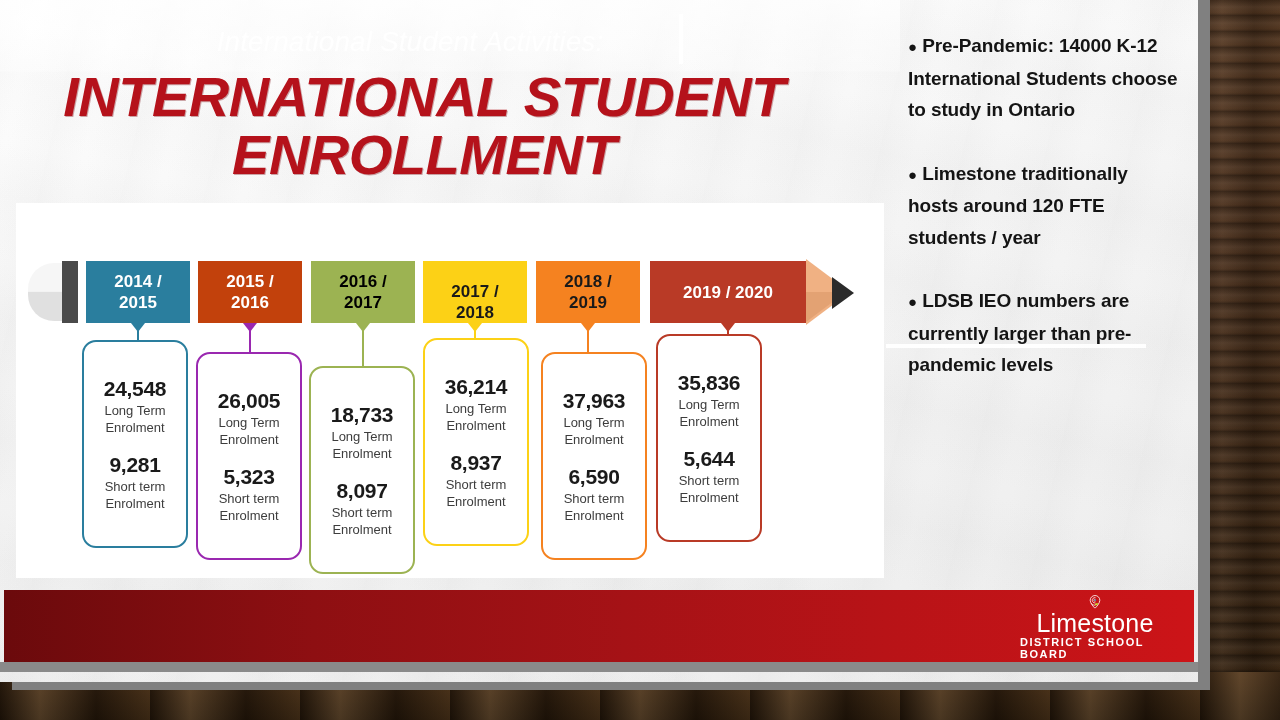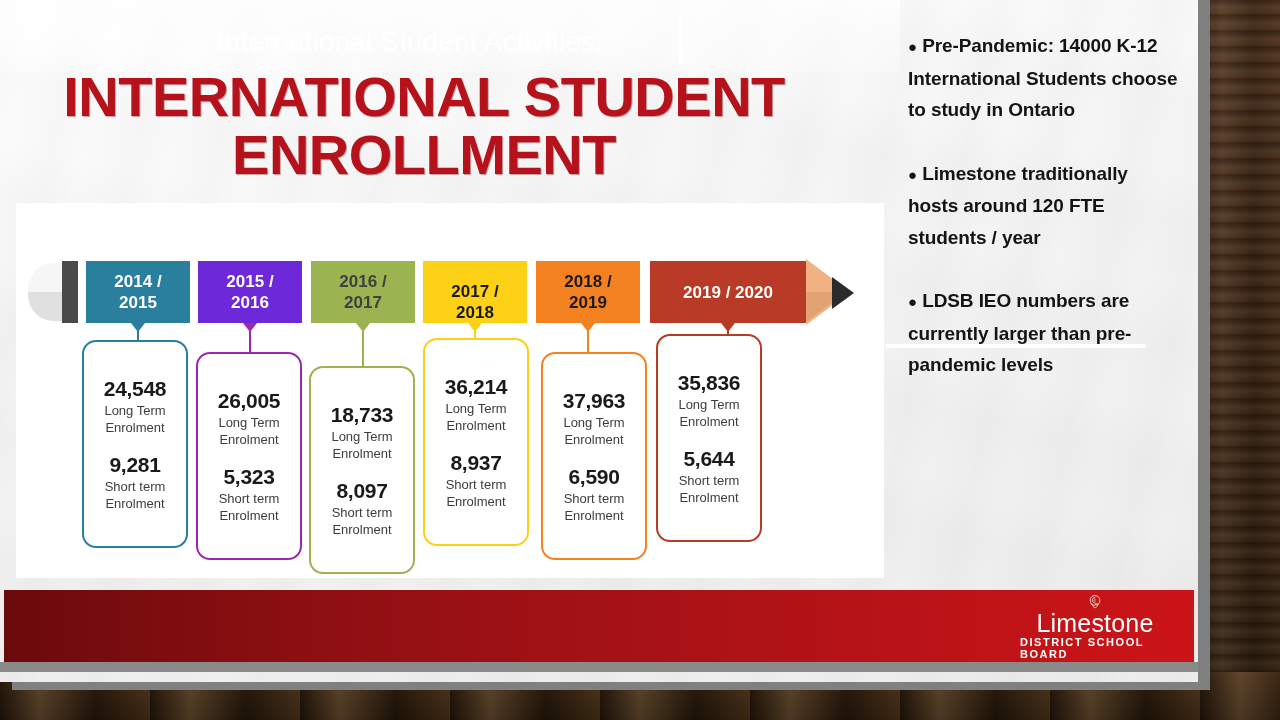--- a/index.html
+++ b/index.html
@@ -50,20 +50,21 @@
       repeating-linear-gradient(103deg, rgba(0,0,0,0.016) 0px, rgba(255,255,255,0.03) 37px, rgba(0,0,0,0.012) 81px),
       repeating-linear-gradient(13deg, rgba(0,0,0,0.012) 0px, rgba(255,255,255,0.025) 53px, rgba(0,0,0,0.010) 119px),
       linear-gradient(170deg,#ffffff 0%, #f4f4f4 42%, #ededed 100%);
     pointer-events: none;
   }
 
   
   #title-block {
     position: absolute; left: 0; top: 0; width: 900px; height: 196px;
     background: linear-gradient(180deg, rgba(255,255,255,0.75) 0%, rgba(255,255,255,0.30) 36%, rgba(255,255,255,0) 37%);
+    font-style: italic;
   }
   #title-divider {
     position: absolute; left: 679px; top: 14px; width: 4px; height: 50px;
     background: rgba(255,255,255,0.92);
   }
   #eyebrow {
     position: absolute; left: 0; top: 26px; width: 820px;
     text-align: center;
     font-size: 28px; font-weight: 400;
     color: rgba(255,255,255,0.80);
@@ -234,34 +235,34 @@
       <div class="stem" style="left: 137px; top: 330px; height: 10px; background: rgb(42, 126, 158);"></div>
       <div class="data-card" style="left: 82px; top: 340px; height: 208px; border-color: rgb(42, 126, 158);">
         <div class="big-num">24,548</div>
         <div class="sub-label">Long Term
 Enrolment</div>
         <div class="gap"></div>
         <div class="big-num">9,281</div>
         <div class="sub-label">Short term
 Enrolment</div>
       </div>
-      <div class="year-tab" style="left: 198px; width: 104px; background: #6d28d9; color: rgb(255, 255, 255);"><span>2015 /
+      <div class="year-tab" style="left: 198px; width: 104px; background: #c2410c; color: rgb(255, 255, 255);"><span>2015 /
 2016</span></div>
       <div class="tab-pointer" style="left: 243px; border-top: 9px solid rgb(154, 40, 176);"></div>
       <div class="stem" style="left: 249px; top: 330px; height: 22px; background: rgb(154, 40, 176);"></div>
       <div class="data-card" style="left: 196px; top: 352px; height: 208px; border-color: rgb(154, 40, 176);">
         <div class="big-num">26,005</div>
         <div class="sub-label">Long Term
 Enrolment</div>
         <div class="gap"></div>
         <div class="big-num">5,323</div>
         <div class="sub-label">Short term
 Enrolment</div>
       </div>
-      <div class="year-tab" style="left: 311px; width: 104px; background: rgb(156, 179, 82); color: #404040;"><span>2016 /
+      <div class="year-tab" style="left: 311px; width: 104px; background: rgb(156, 179, 82); color: #000000;"><span>2016 /
 2017</span></div>
       <div class="tab-pointer" style="left: 356px; border-top: 9px solid rgb(156, 179, 82);"></div>
       <div class="stem" style="left: 362px; top: 330px; height: 36px; background: rgb(156, 179, 82);"></div>
       <div class="data-card" style="left: 309px; top: 366px; height: 208px; border-color: rgb(156, 179, 82);">
         <div class="big-num">18,733</div>
         <div class="sub-label">Long Term
 Enrolment</div>
         <div class="gap"></div>
         <div class="big-num">8,097</div>
         <div class="sub-label">Short term

